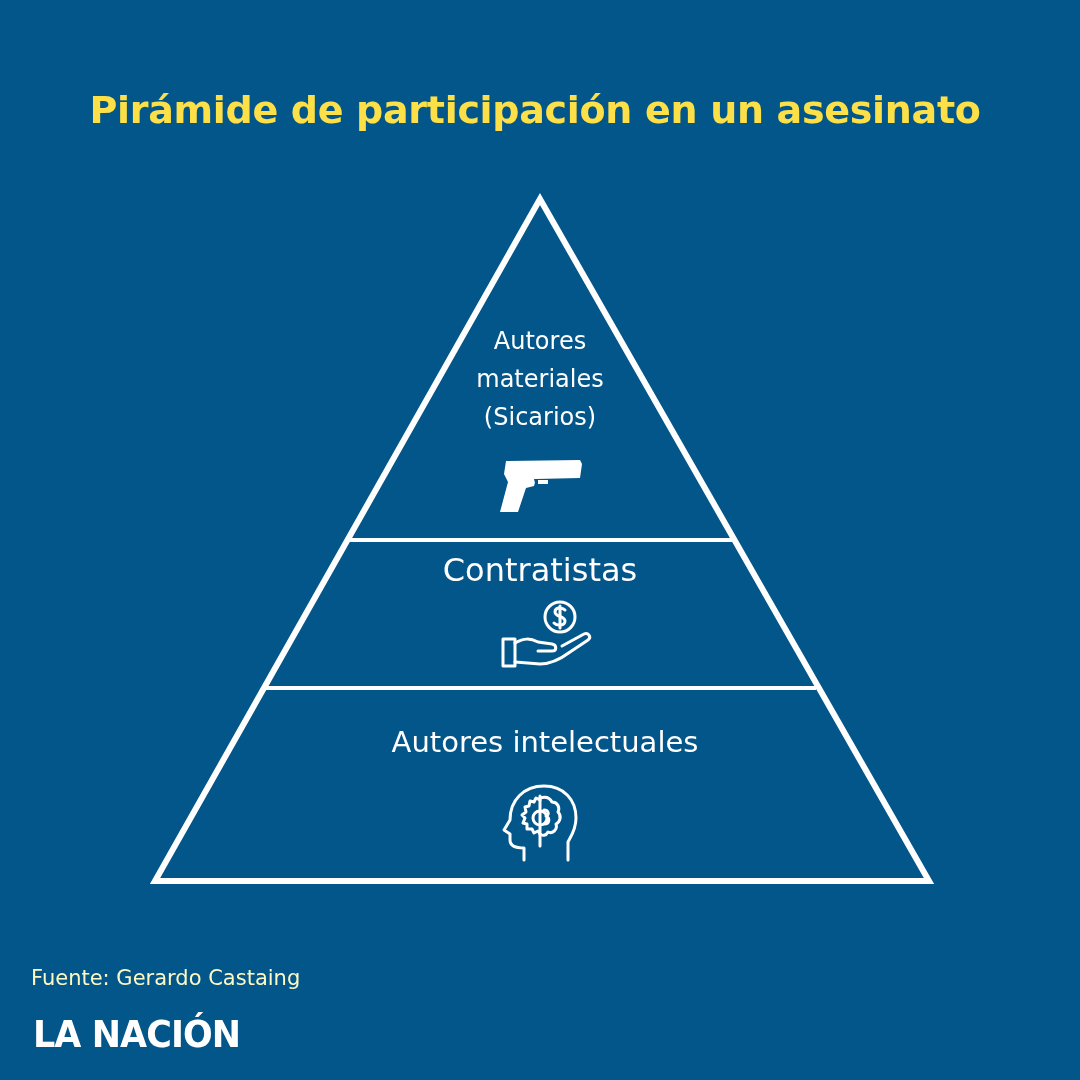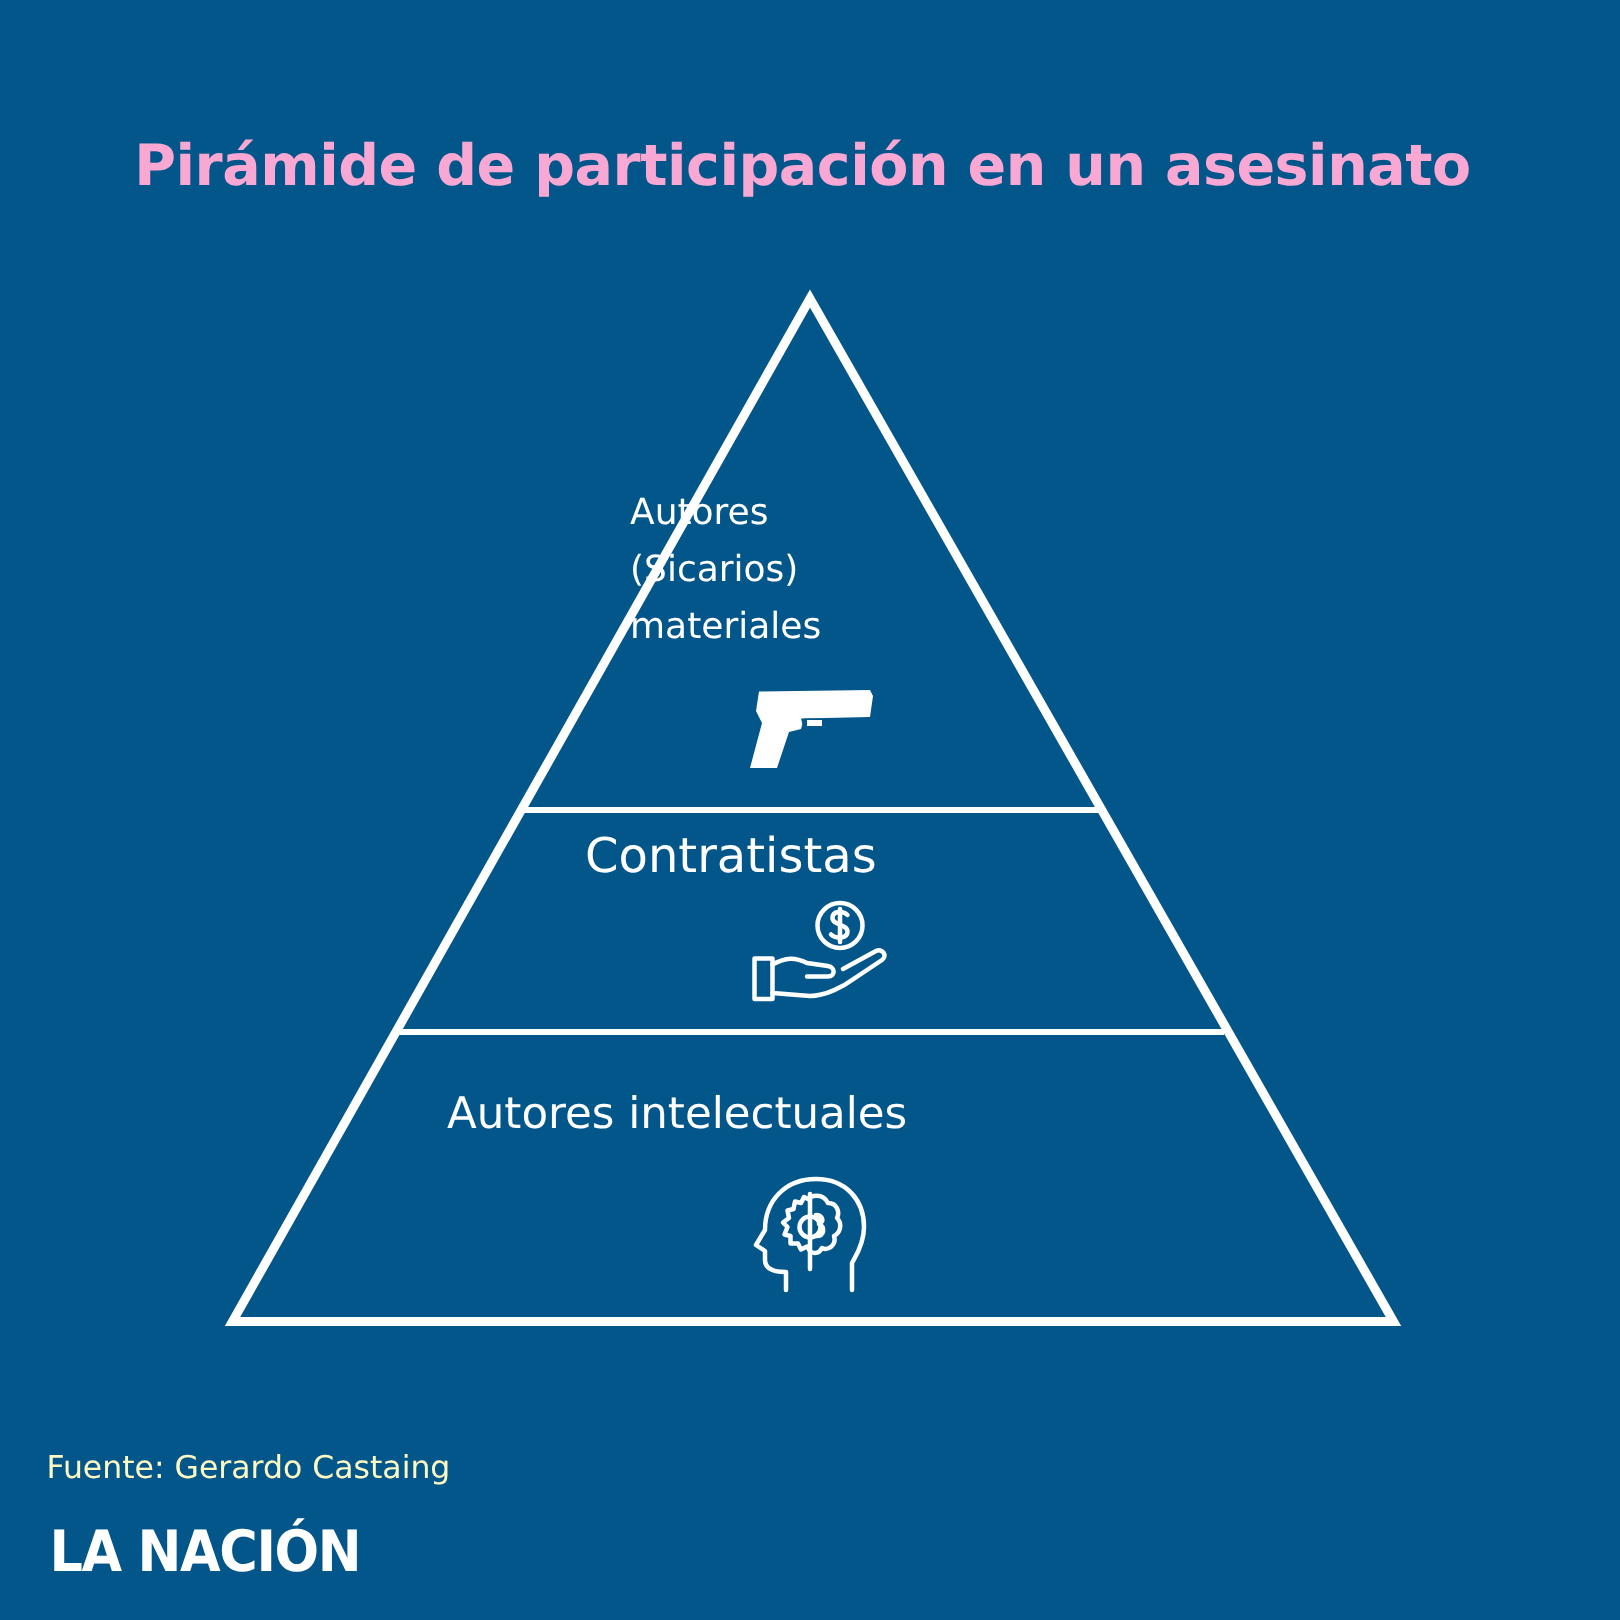--- a/index.html
+++ b/index.html
@@ -11,25 +11,26 @@
     font-family: "Liberation Sans", "DejaVu Sans", sans-serif;
     color: #ffffff;
   }
   .title {
     position: absolute; left: 0; top: 88px; width: 1070px;
     text-align: center;
     font-family: "DejaVu Sans", sans-serif;
     font-weight: bold;
     font-size: 38px;
     letter-spacing: -0.3px;
-    color: #f9a8d4;
+    color: #fde047;
   }
   svg.pyramid { position: absolute; left: 0; top: 0; }
   .tier-label {
     position: absolute;
+    text-align: center;
     font-family: "DejaVu Sans", sans-serif;
     color: #ffffff;
   }
   .tier-top { left: 420px; top: 322px; width: 240px; font-size: 24px; line-height: 38px; }
   .tier-mid { left: 390px; top: 553px; width: 300px; font-size: 32px; line-height: 34px; }
   .tier-bot { left: 298px; top: 722px; width: 494px; font-size: 29px; line-height: 40px; }
   .icon { position: absolute; }
   .source {
     position: absolute; left: 31px; top: 966px;
     font-family: "DejaVu Sans", sans-serif;
@@ -53,22 +54,22 @@
 <div class="title">Pirámide de participación en un asesinato</div>
 
 <svg class="pyramid" width="1080" height="1080" viewBox="0 0 1080 1080">
   <polygon points="540,199 155,881 929,881" fill="none" stroke="#ffffff" stroke-width="6" stroke-linejoin="miter"></polygon>
   <line x1="349" y1="540" x2="732" y2="540" stroke="#ffffff" stroke-width="4"></line>
   <line x1="265" y1="688" x2="816" y2="688" stroke="#ffffff" stroke-width="4"></line>
 </svg>
 
 <div class="tier-label tier-top">
   <div>Autores</div>
+  <div>materiales</div>
   <div>(Sicarios)</div>
-  <div>materiales</div>
 </div>
 <svg class="icon" style="left:496px; top:456px;" width="90" height="60" viewBox="0 0 90 60">
   <path d="M10 5 L84 4 L86 8 L84 22 L40 23 L38 30 L30 32 L22 56 L4 56 L12 26 L8 18 Z" fill="#ffffff"></path>
   <path d="M38 23 L54 23 L56 30 L40 31 Z" fill="#03568a"></path>
   <path d="M42 24 L52 24 L52 28 L42 28 Z" fill="#ffffff"></path>
 </svg>
 
 <div class="tier-label tier-mid">Contratistas</div>
 <svg class="icon" style="left:500px; top:598px;" width="94" height="72" viewBox="0 0 94 72">
   <g fill="none" stroke="#ffffff" stroke-width="3" stroke-linecap="round" stroke-linejoin="round">

